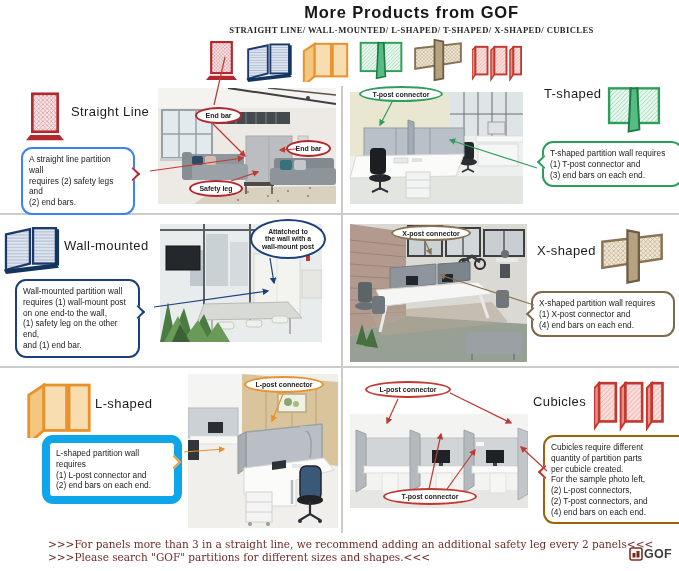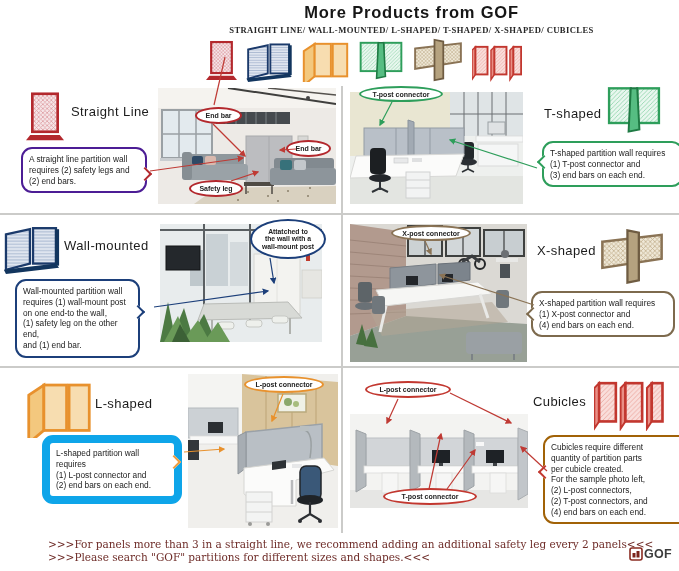--- a/index.html
+++ b/index.html
@@ -99,21 +99,21 @@
   <div class="abs gridline" style="left:0;top:213px;width:679px;height:1.5px"></div>
   <div class="abs gridline" style="left:0;top:366px;width:679px;height:1.5px"></div>
   <div class="abs gridline" style="left:341px;top:86px;width:1.5px;height:447px"></div>
 
   <svg class="abs" style="left:26px;top:88px" width="38" height="58" viewBox="0 0 36 48">
     <rect x="6" y="2" width="24" height="36" fill="url(#p-xh-red)" stroke="#b3282d" stroke-width="2.5"></rect>
     <polygon points="4,41 32,41 36,46 0,46" fill="#b3282d"></polygon>
   </svg>
   <div class="abs sec-name" style="left:71px;top:104px">Straight Line</div>
 
-  <div class="abs bubble" style="left:21px;top:147px;width:126px;border:2px solid #4c1d95">
+  <div class="abs bubble" style="left:21px;top:147px;width:114px;border:2px solid #3b82f6">
     <div class="tail" style="right:-5px;top:20px;border-top:2px solid #b3282d;border-right:2px solid #b3282d"></div>
     <div class="bubble-text">A straight line partition wall
 requires (2) safety legs and
 (2) end bars.</div>
   </div>
 
   <div class="abs photo" style="left:158px;top:88px;width:178px;height:116px">
     <svg width="178" height="116" viewBox="0 0 178 116">
       <rect width="178" height="116" fill="#edeae6"></rect>
       <rect width="178" height="20" fill="#f5f3ef"></rect>
@@ -178,21 +178,21 @@
       <path d="M56,88 H80 M56,96 H80" stroke="#d0d1d1" stroke-width="1"></path>
       <rect x="44" y="66" width="14" height="5" fill="#e8e9ea" stroke="#c4c6c7" stroke-width=".6"></rect>
       <rect x="62" y="66" width="10" height="4" fill="#dfe0e1"></rect>
       <rect x="20" y="56" width="16" height="26" rx="4" fill="#1c1f22"></rect>
       <ellipse cx="30" cy="86" rx="11" ry="4" fill="#24272b"></ellipse>
       <path d="M30,90 v8 M22,100 l8,-4 8,4" stroke="#2e3236" stroke-width="2" fill="none"></path>
     </svg>
   </div>
   <div class="abs oval oval-sm" style="left:359px;top:86px;width:84px;height:16px;border:2px solid #2e9e5b">T-post connector</div>
 
-  <div class="abs sec-name" style="left:544px;top:106px">T-shaped</div>
+  <div class="abs sec-name" style="left:544px;top:86px">T-shaped</div>
   <svg class="abs" style="left:604px;top:84px" width="60" height="52" viewBox="0 0 52 48">
     <rect x="3" y="4" width="20" height="32" fill="url(#p-hx-green)" stroke="#2e9e5b" stroke-width="2.2"></rect>
     <rect x="29" y="4" width="20" height="32" fill="url(#p-hx-green)" stroke="#2e9e5b" stroke-width="2.2"></rect>
     <polygon points="23,4 29,4 31,42 21,44" fill="#56bd82" stroke="#1f7a44" stroke-width="1.8"></polygon>
   </svg>
   <div class="abs bubble" style="left:542px;top:141px;width:141px;border:2px solid #2e9e5b">
     <div class="tail" style="left:-5px;top:14px;border-bottom:2px solid #2e9e5b;border-left:2px solid #2e9e5b"></div>
     <div class="bubble-text">T-shaped partition wall requires
 (1) T-post connector and
 (3) end bars on each end.</div>

